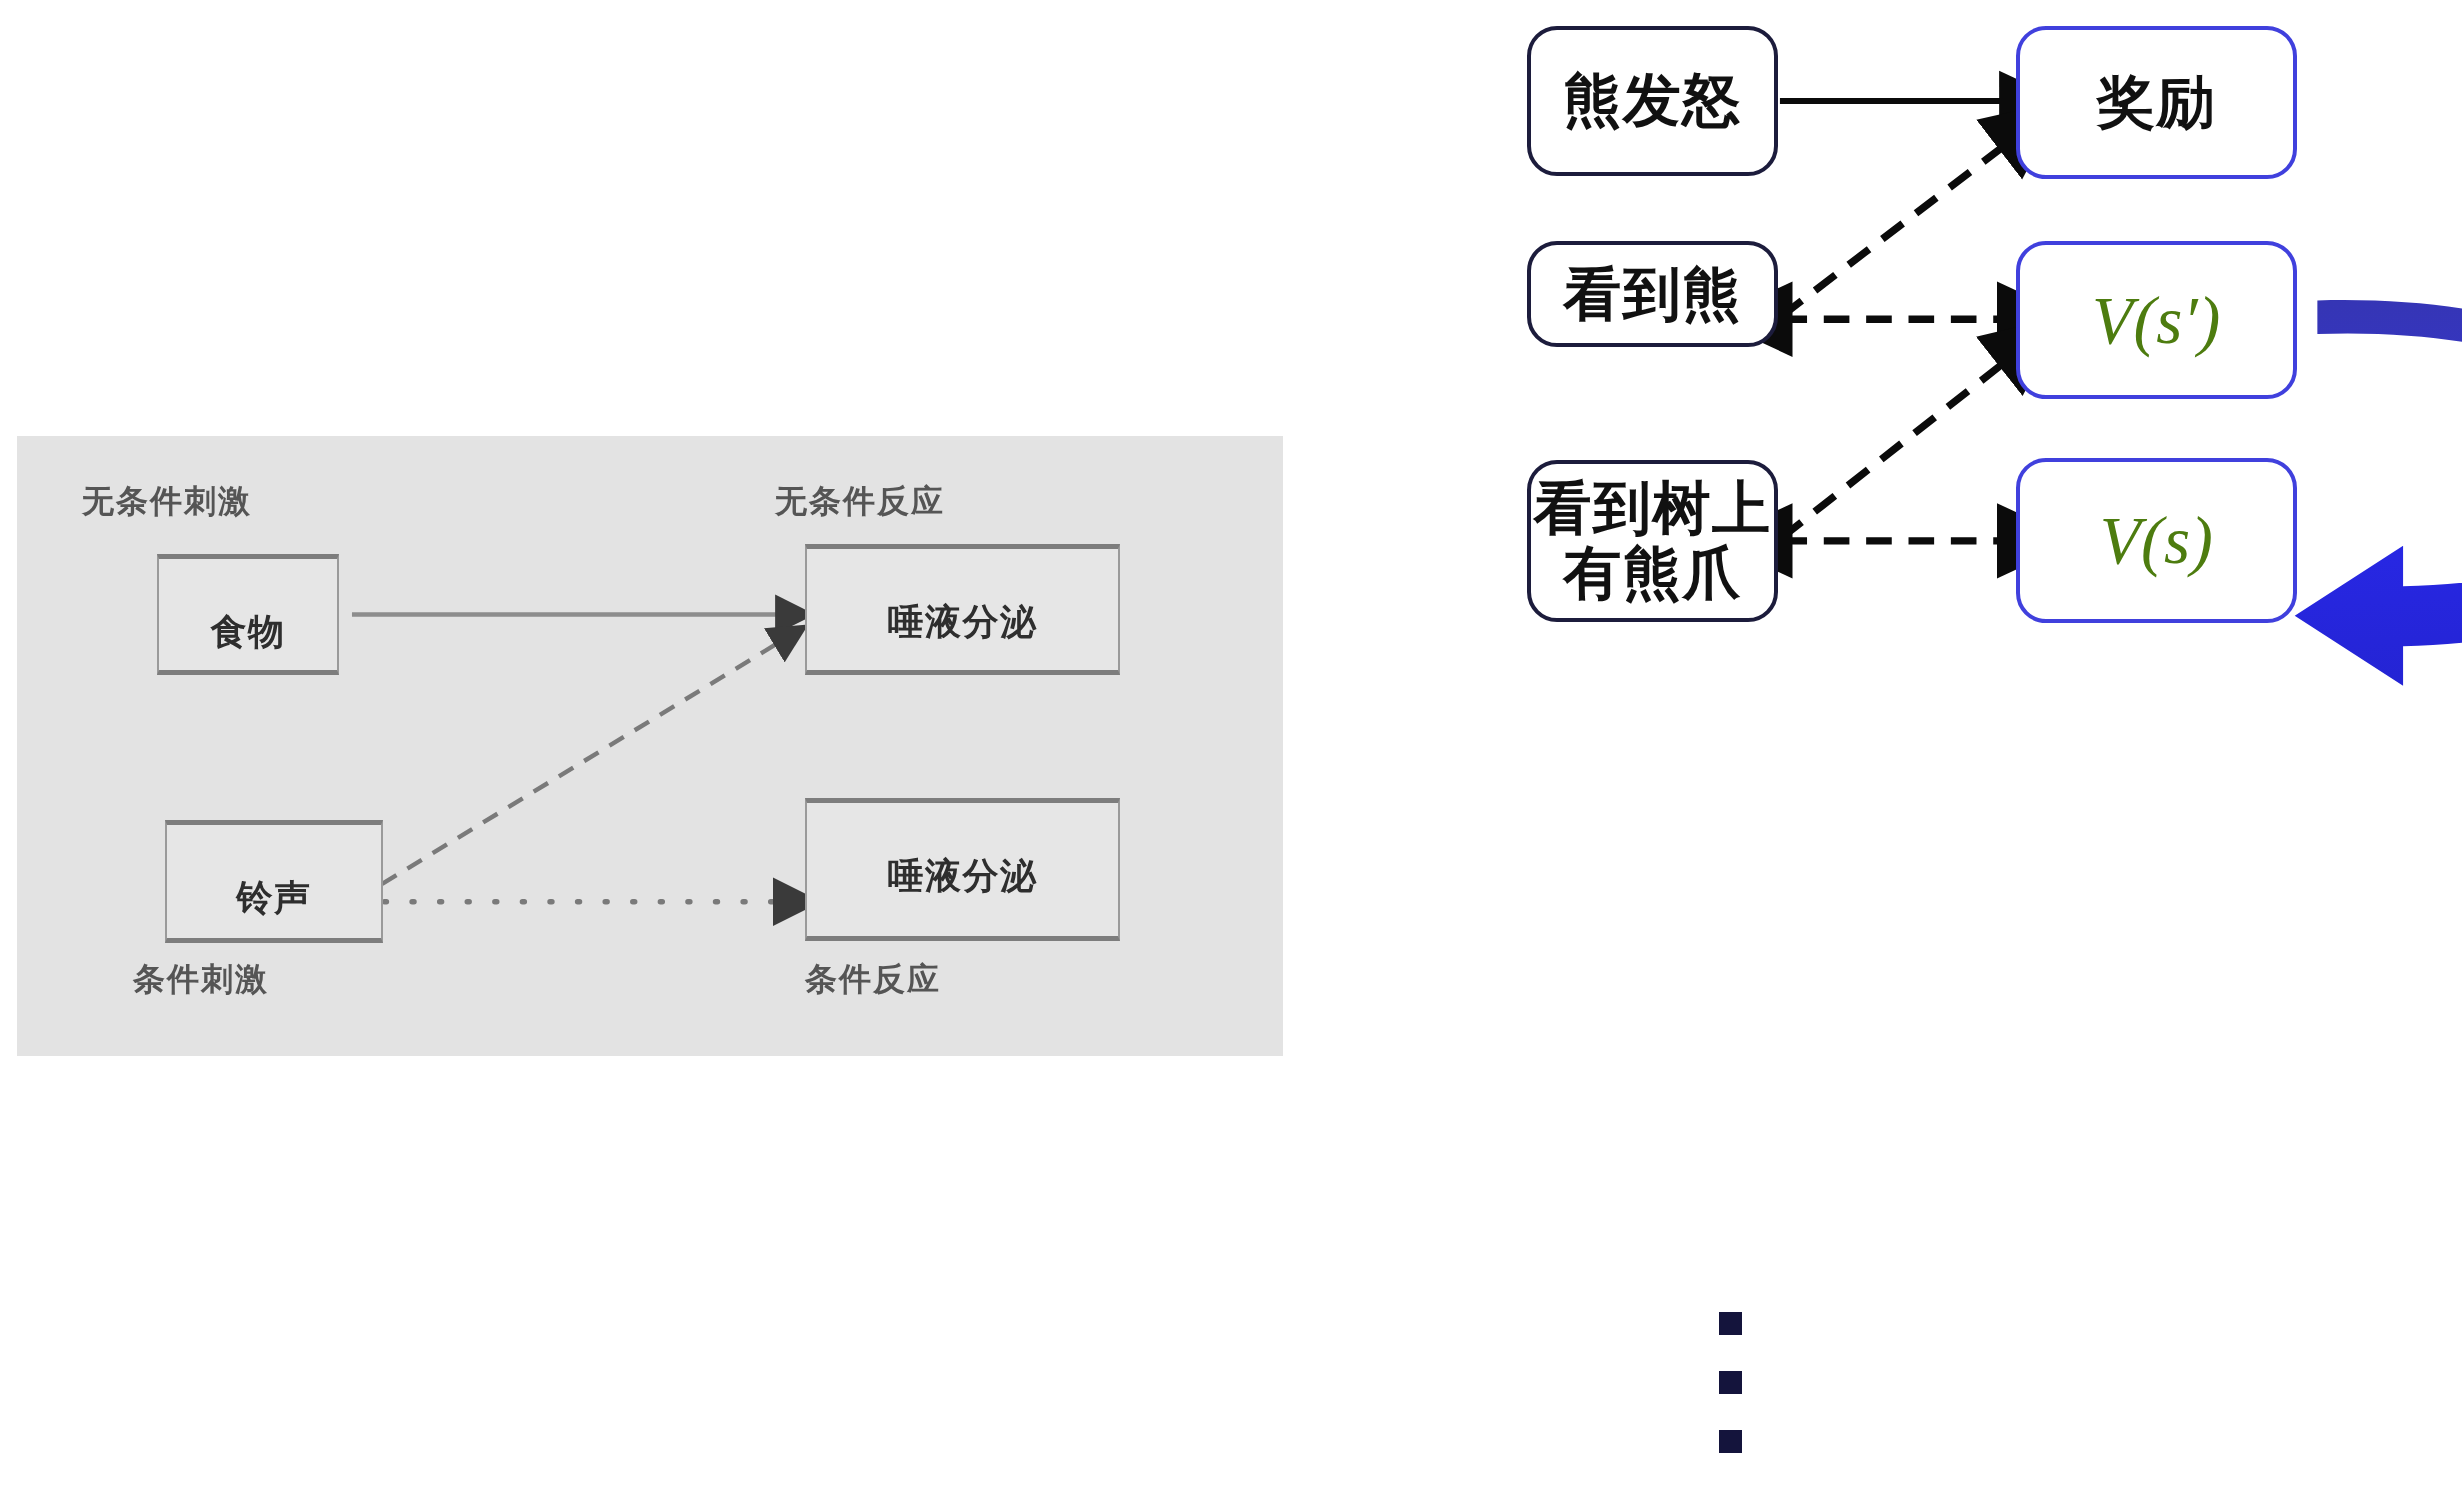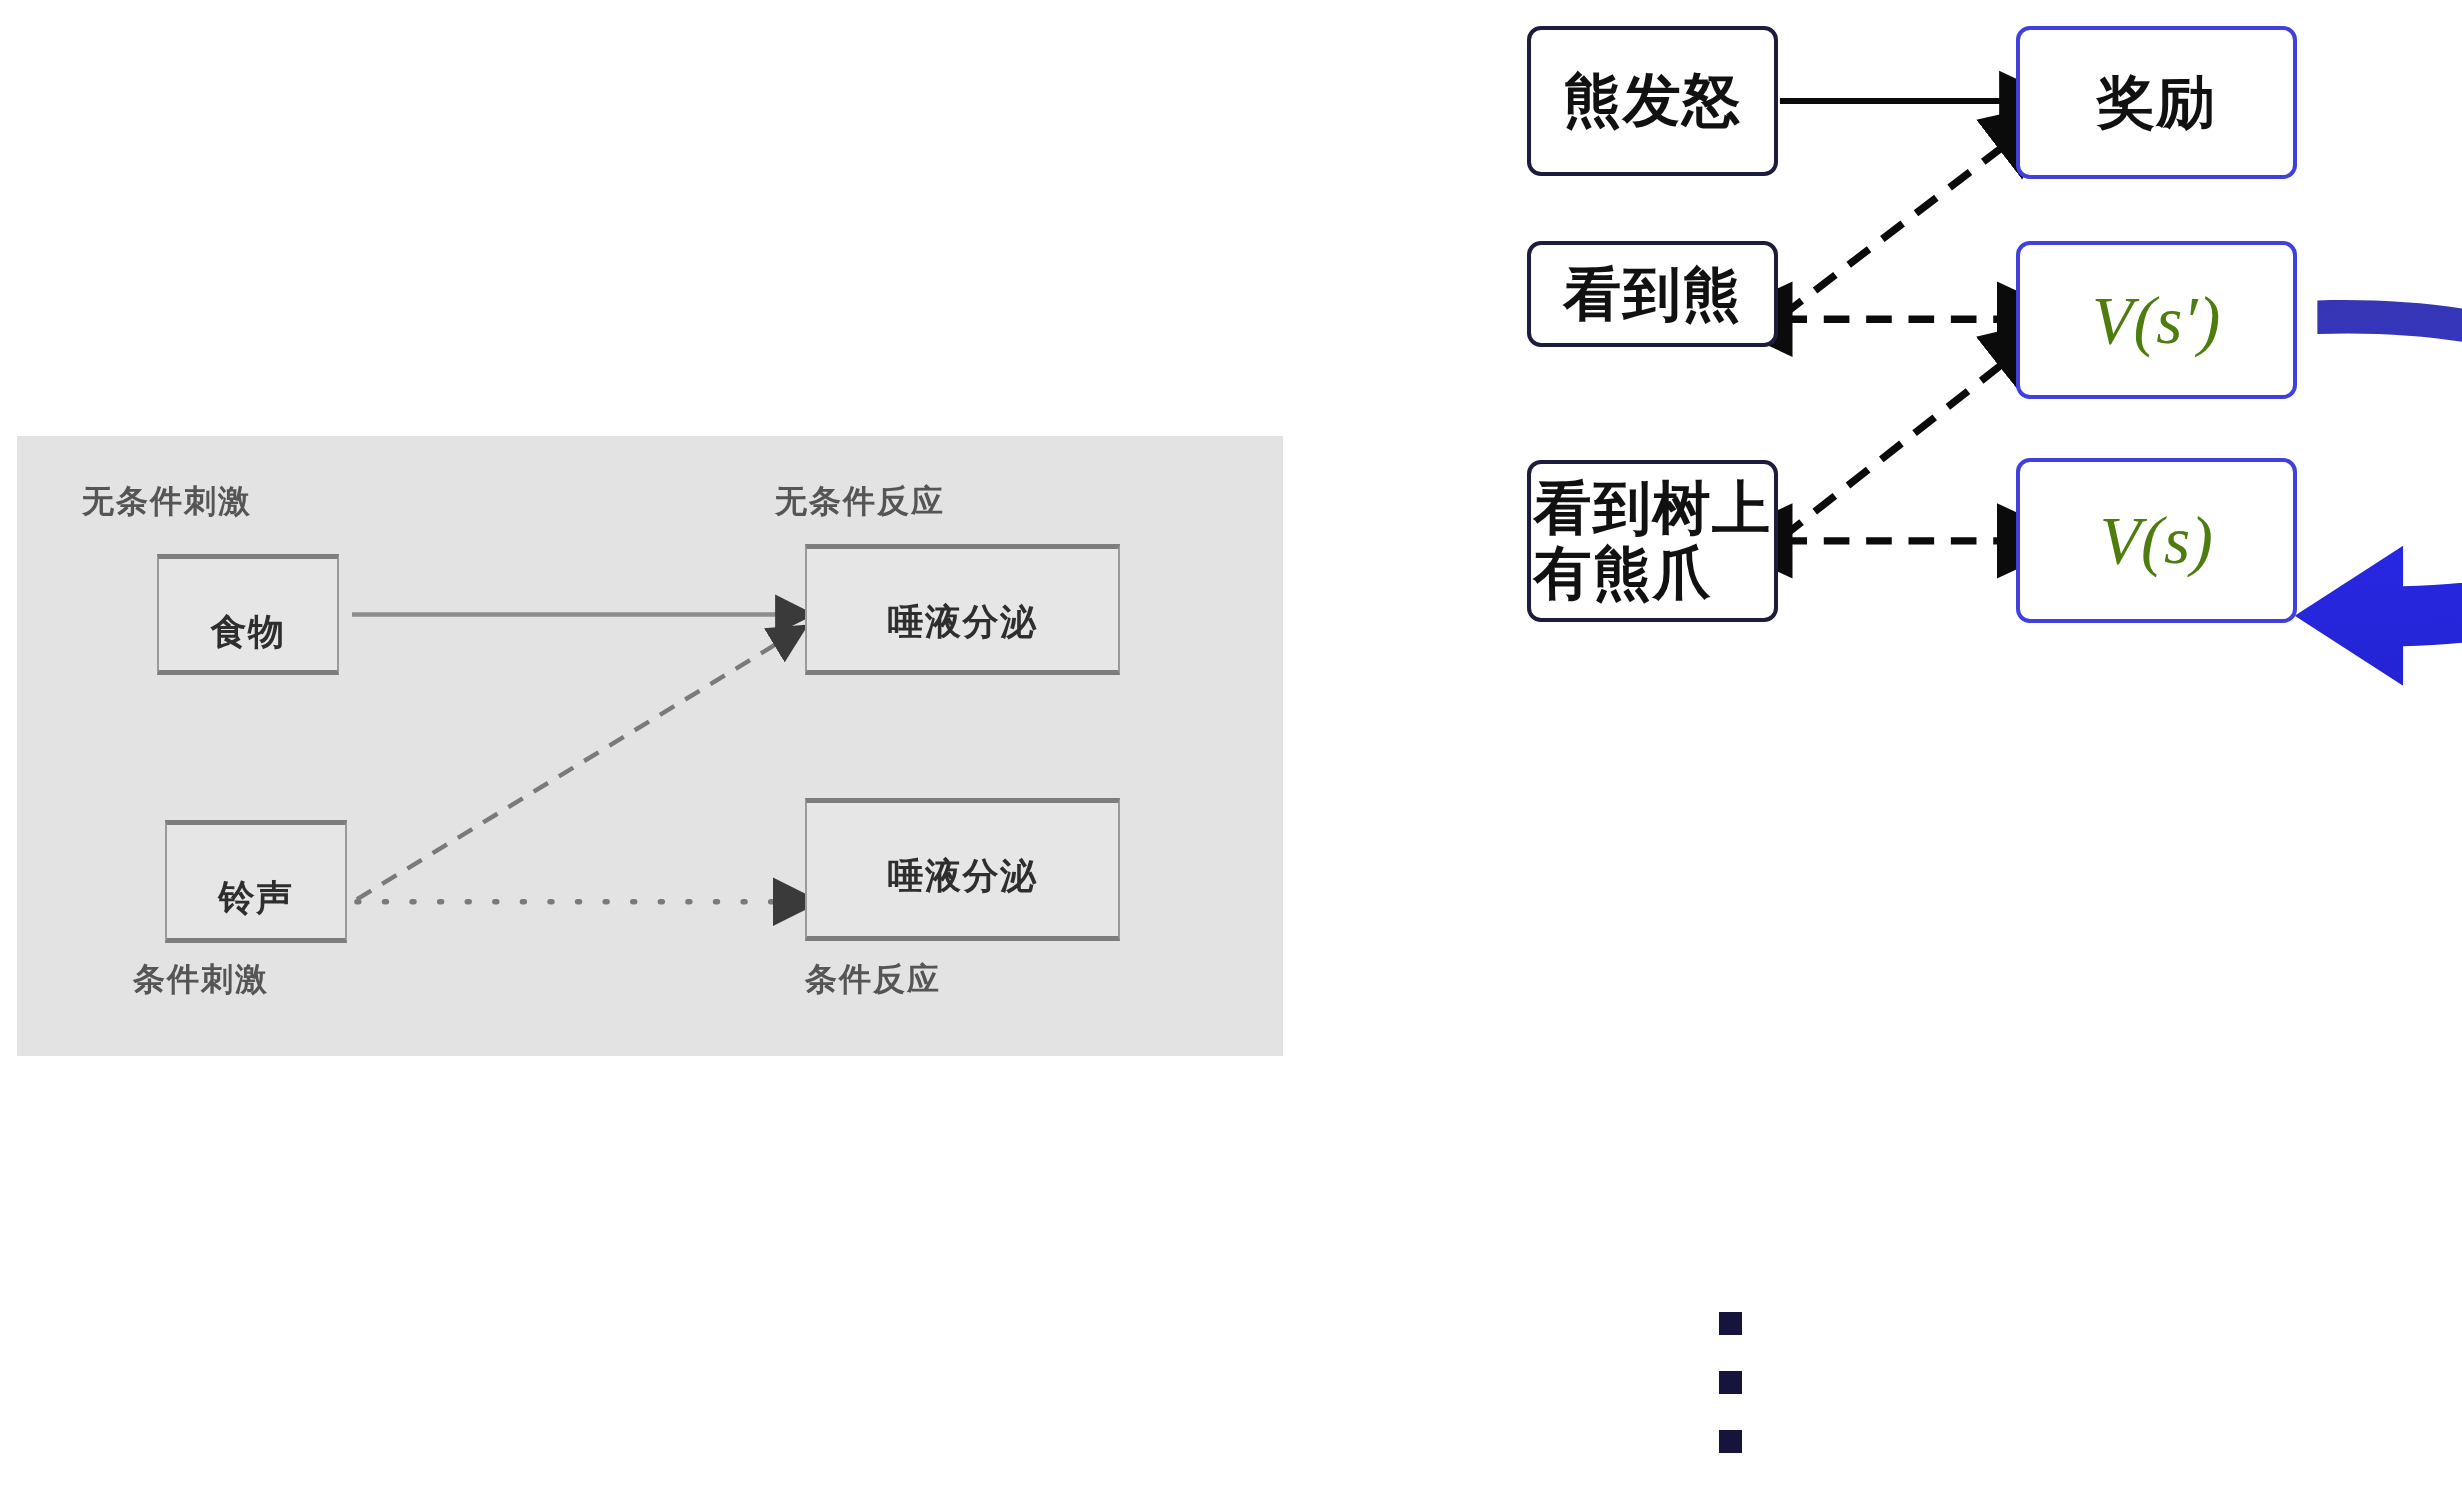--- a/index.html
+++ b/index.html
@@ -55,21 +55,21 @@
     top: 8.9px;
     text-align: center;
     color: #2e2e2e;
     font-size: 36px;
     font-weight: 700;
     letter-spacing: 1.5px;
     white-space: nowrap;
     margin-top: 40px;
   }
   #pv-box-food      { left: 140px;  top: 554px - 436px; width: 182px; height: 121px; }
-  #pv-box-bell      { left: 148px;  top: 384px;  width: 182px; height: 123px; }
+  #pv-box-bell      { left: 148px;  top: 384px;  width: 218px; height: 123px; }
   #pv-box-sal-top   { left: 788px; top: 544px - 436px; width: 315px; height: 131px; }
   #pv-box-sal-bot   { left: 788px; top: 362px;  width: 315px; height: 143px; }
 
   #pv-svg {
     position: absolute;
     left: 0; top: 0;
     width: 1266px; height: 620px;
     overflow: visible;
   }
 
@@ -78,25 +78,25 @@
     position: absolute;
     left: 1477px;
     top: 0;
     width: 1829px;
     height: 1498px;
   }
   .rl-box {
     position: absolute;
     box-sizing: border-box;
     background: #ffffff;
-    border-radius: 14px;
+    border-radius: 30px;
     display: flex;
     align-items: center;
     justify-content: center;
-    text-align: left;
+    text-align: center;
   }
   .rl-box.navy   { border: 4.4px solid #1c1c3c; }
   .rl-box.blue   { border: 4.4px solid #4040dd; }
   .rl-label-cn {
     color: #111111;
     font-size: 58px;
     font-weight: 700;
     line-height: 1.12;
     letter-spacing: 1.5px;
     white-space: pre-line;

